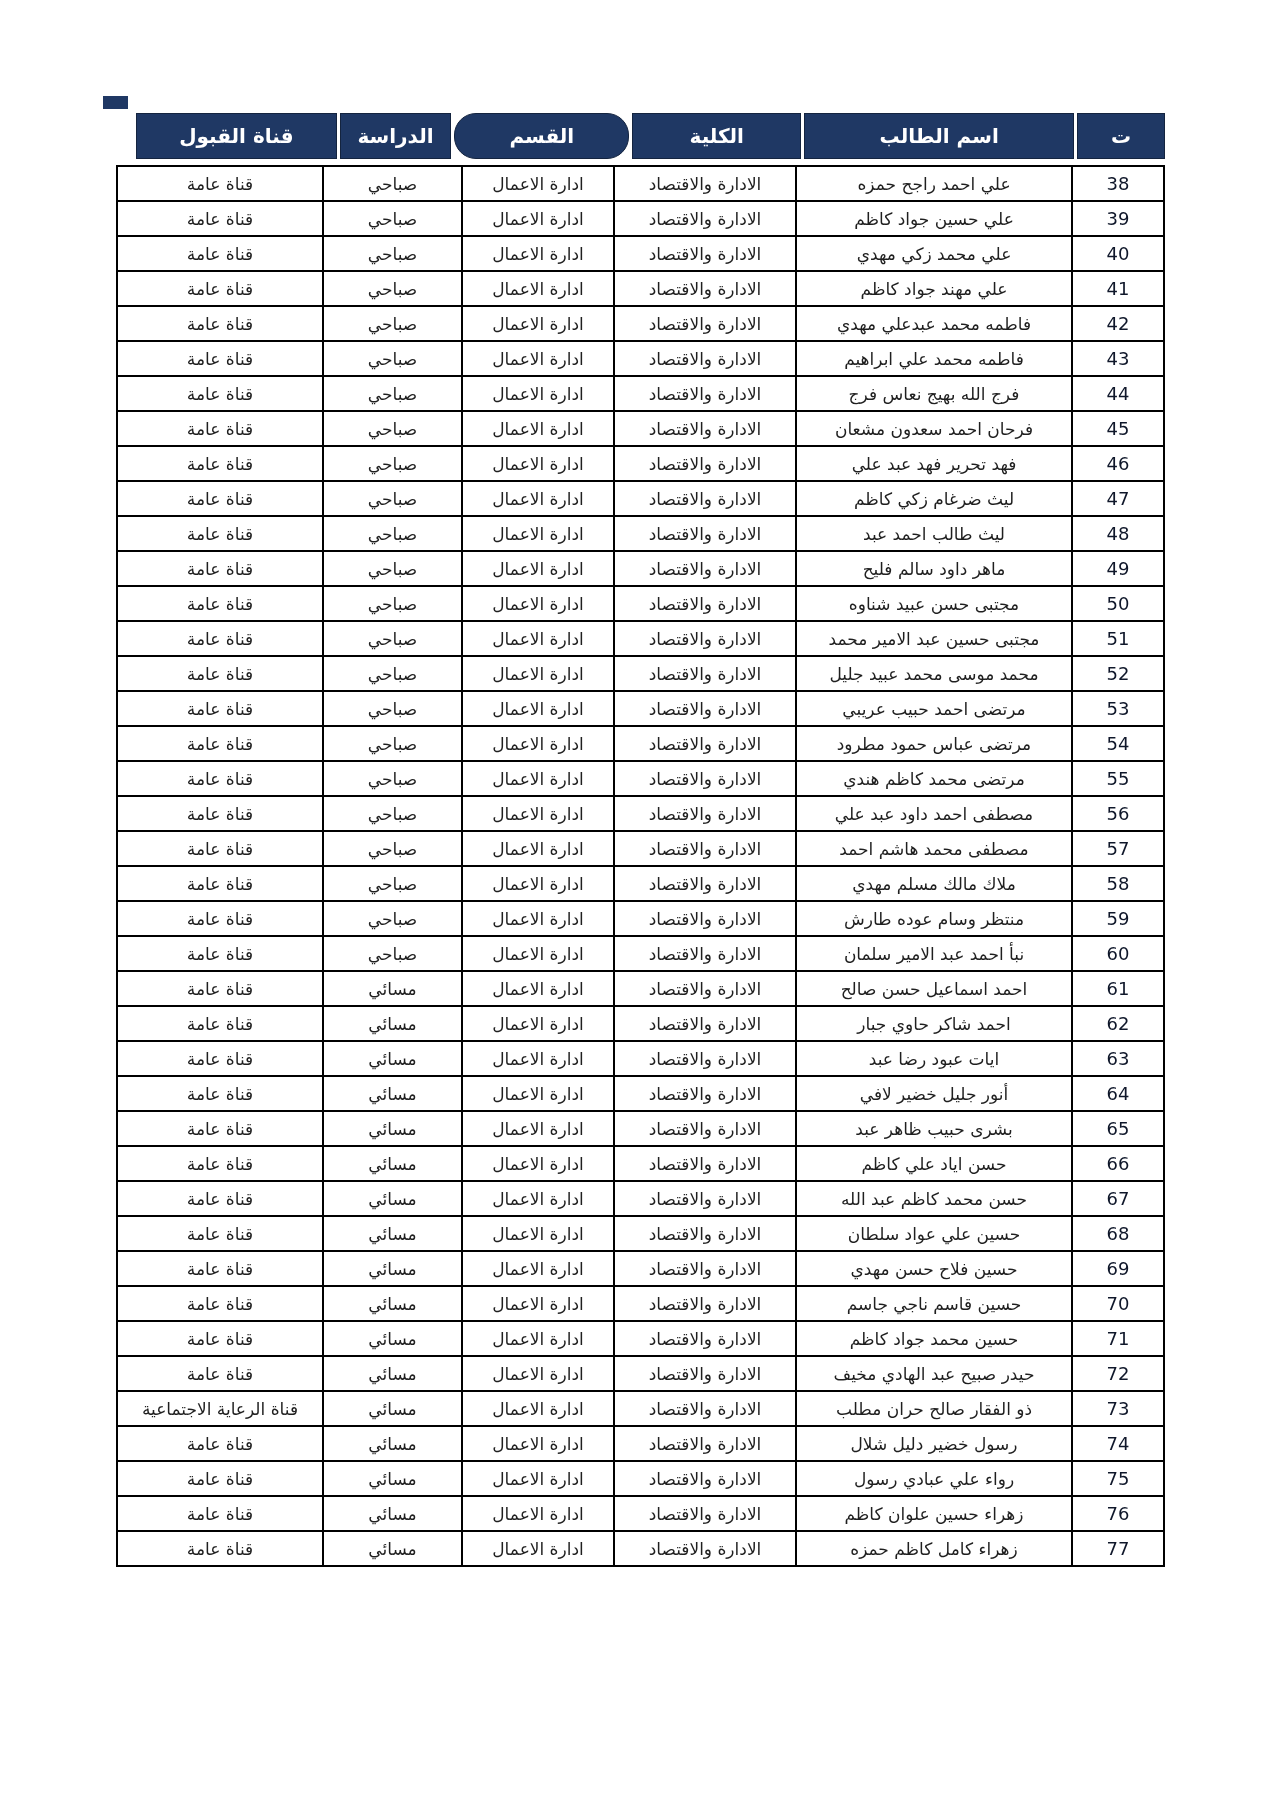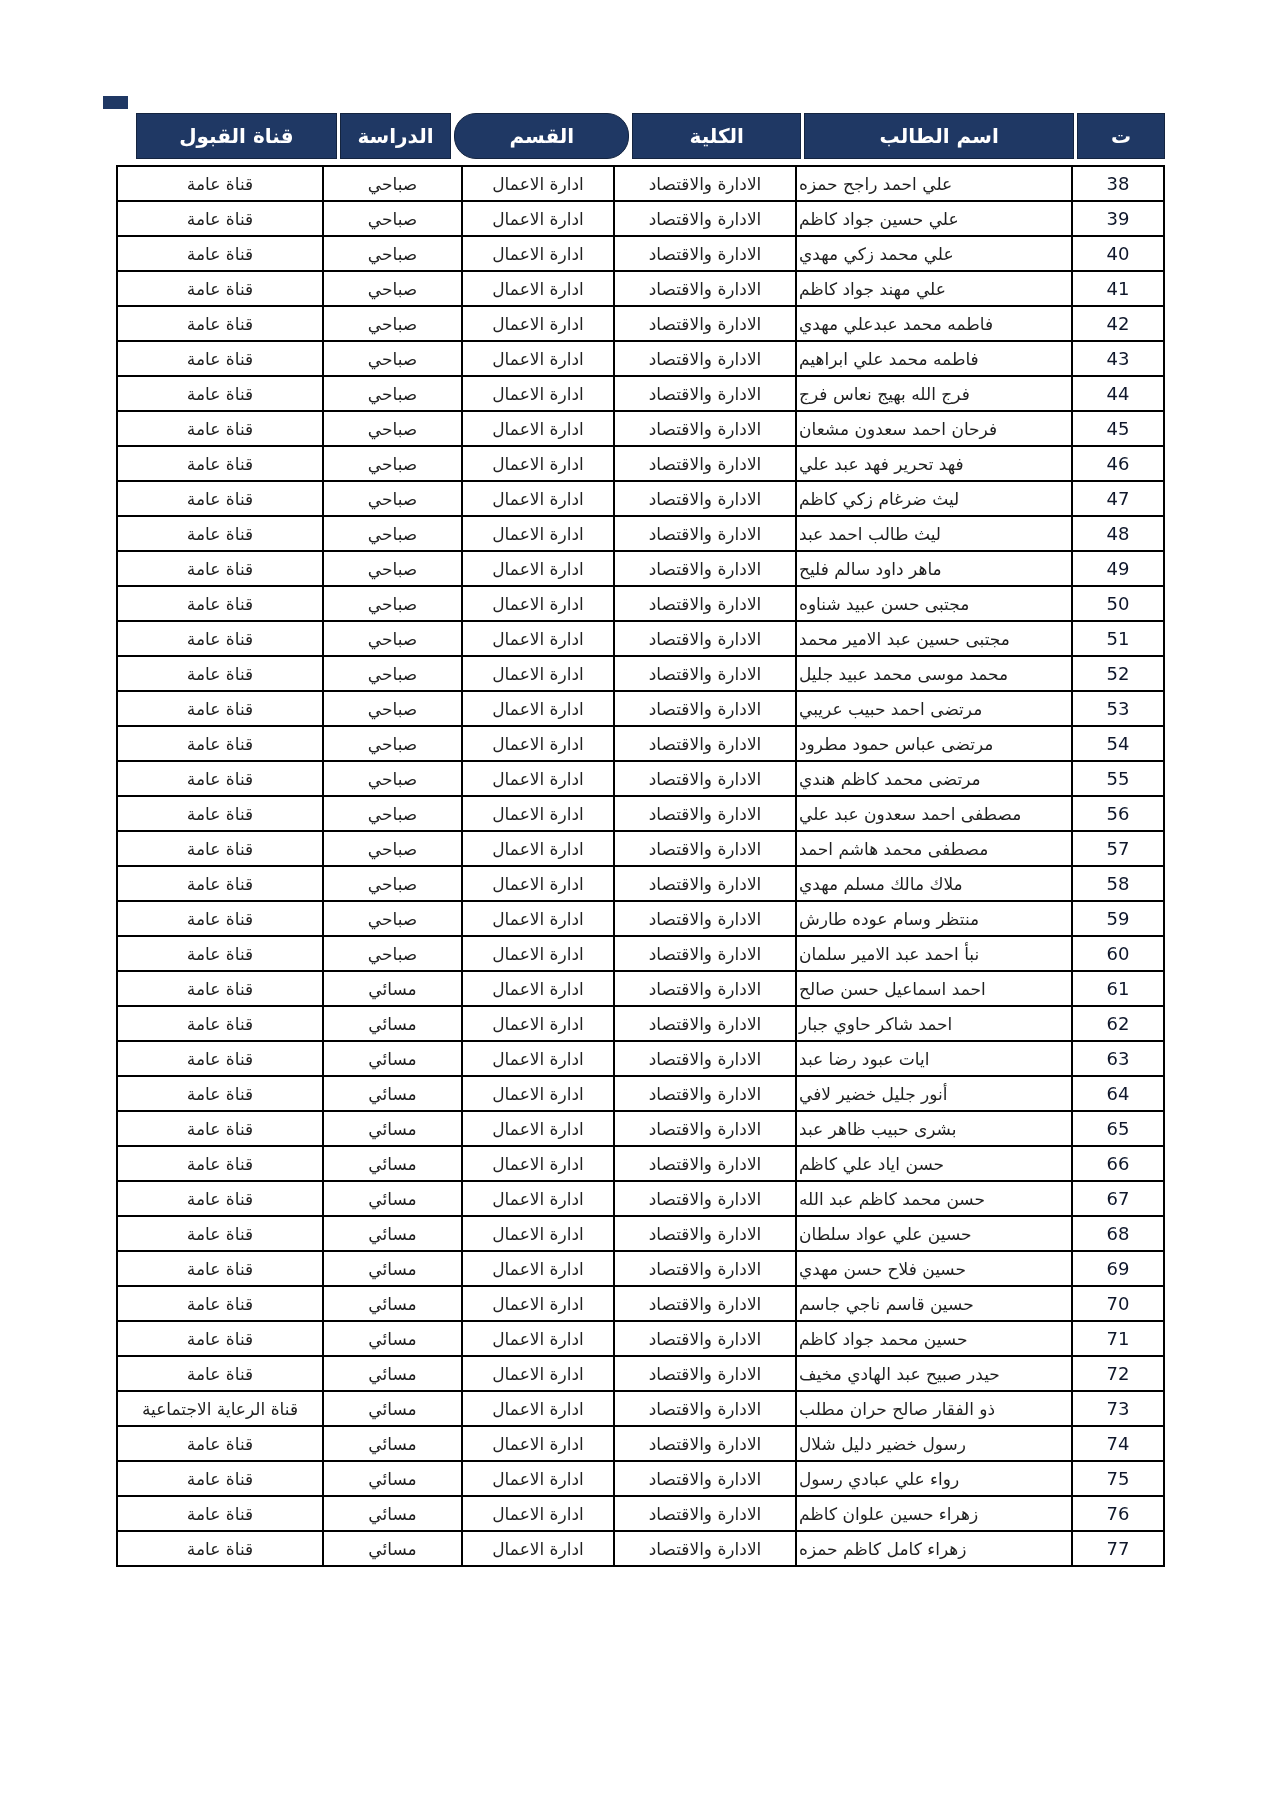--- a/index.html
+++ b/index.html
@@ -73,21 +73,21 @@
     text-align: center;
     vertical-align: middle;
     white-space: nowrap;
     overflow: hidden;
   }
   table.body-table td.cell-no {
     font-size: 18px;
     color: #0f172a;
   }
   table.body-table td.cell-name {
-    text-align: left;     
+    text-align: center;     
     padding-right: 2px;
   }
 </style>
 </head>
 <body>
 
 <div class="page">
   <div class="corner-mark"></div>
 
   <div class="table-wrap" dir="rtl">
@@ -248,21 +248,21 @@
           <tr>
             <td class="cell-no">55</td>
             <td class="cell-name">مرتضى محمد كاظم هندي</td>
             <td class="cell-college">الادارة والاقتصاد</td>
             <td class="cell-dept">ادارة الاعمال</td>
             <td class="cell-study">صباحي</td>
             <td class="cell-channel">قناة عامة</td>
           </tr>
           <tr>
             <td class="cell-no">56</td>
-            <td class="cell-name">مصطفى احمد سعدون عبد علي</td>
+            <td class="cell-name">مصطفى احمد داود عبد علي</td>
             <td class="cell-college">الادارة والاقتصاد</td>
             <td class="cell-dept">ادارة الاعمال</td>
             <td class="cell-study">صباحي</td>
             <td class="cell-channel">قناة عامة</td>
           </tr>
           <tr>
             <td class="cell-no">57</td>
             <td class="cell-name">مصطفى محمد هاشم احمد</td>
             <td class="cell-college">الادارة والاقتصاد</td>
             <td class="cell-dept">ادارة الاعمال</td>

